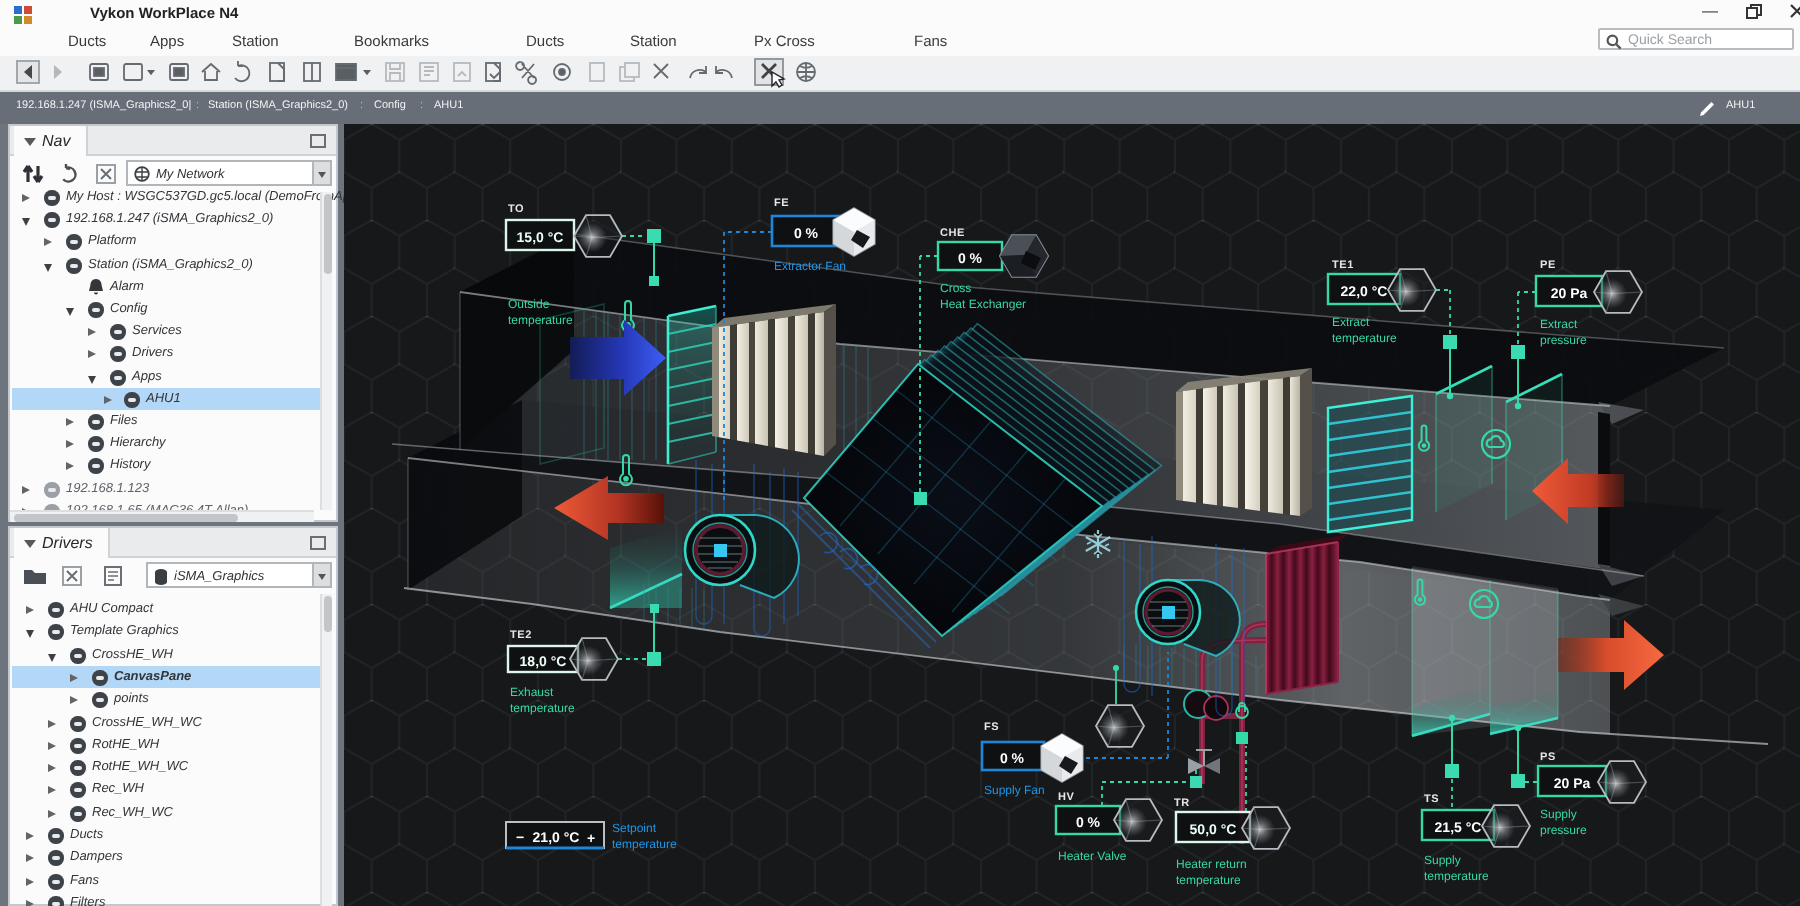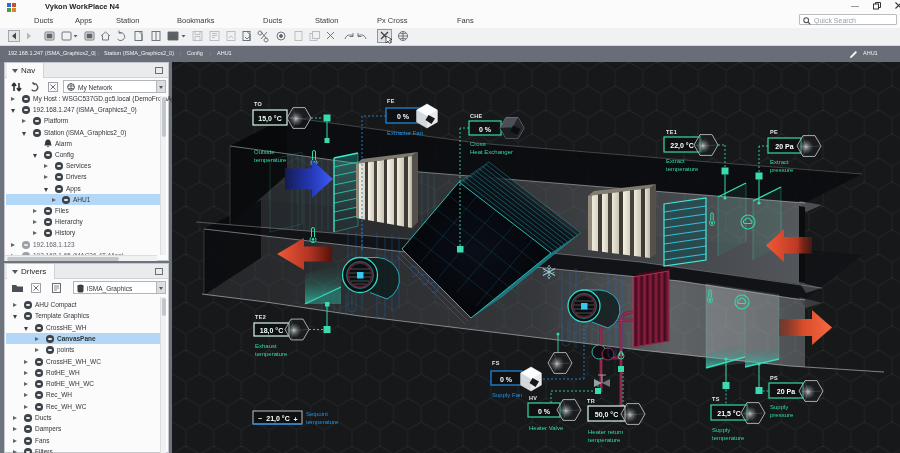--- a/index.html
+++ b/index.html
@@ -20,21 +20,21 @@
 
 #toolbar { left:0; top:28px; width:900px; height:18px; background:#f0f1f2; border-bottom:1px solid #d5d7d9; }
 
 
 #crumbbar { left:0; top:46px; width:900px; height:16px; background:#686e77; }
 .crumb { top:4px; font-size:5.5px; color:#f2f3f4; }
 .crumbsep { color:#c3c7cb; }
 
 
 #sidebar { left:0; top:62px; width:172px; height:391px; background:#6e747d; }
-.panel { position:absolute; left:4px; width:165px; background:#fbfbfc; border:1px solid #c4c8cc; }
+.panel { position:absolute; left:4px; width:165px; background:#fbfbfc; border:1px solid #c4c8cc;font-style:italic; }
 .phead { position:absolute; left:0; top:0; width:100%; height:15px; background:#e9ebed; border-bottom:1px solid #d0d3d6; }
 .ptab { position:absolute; left:2px; top:0; height:15px; background:#fbfbfc; border-right:1px solid #d0d3d6; font-size:8px; color:#26282a; padding:3px 8px 0 14px; }
 .ptab:before { content:""; position:absolute; left:5px; top:6px; border-left:3px solid transparent; border-right:3px solid transparent; border-top:4px solid #55595e; }
 .pexpand { position:absolute; right:5px; top:4px; width:8px; height:7px; border:1px solid #6a6f74; }
 .ptools { position:absolute; left:0; top:16px; width:100%; height:16px; background:#fbfbfc; }
 .combo { position:absolute; height:13px; border:1px solid #b2b6ba; background:#fff; font-size:6.5px; color:#333; }
 .combo .ca { position:absolute; right:0; top:0; width:9px; height:100%; background:#dcdee0; border-left:1px solid #b2b6ba; }
 .combo .ca:before { content:""; position:absolute; left:2px; top:5px; border-left:2.5px solid transparent; border-right:2.5px solid transparent; border-top:3px solid #555; }
 .trow { position:absolute; left:1px; height:11px; font-size:6.5px; color:#323539; white-space:nowrap; }
 .trow .tx { position:absolute; top:2px; }

